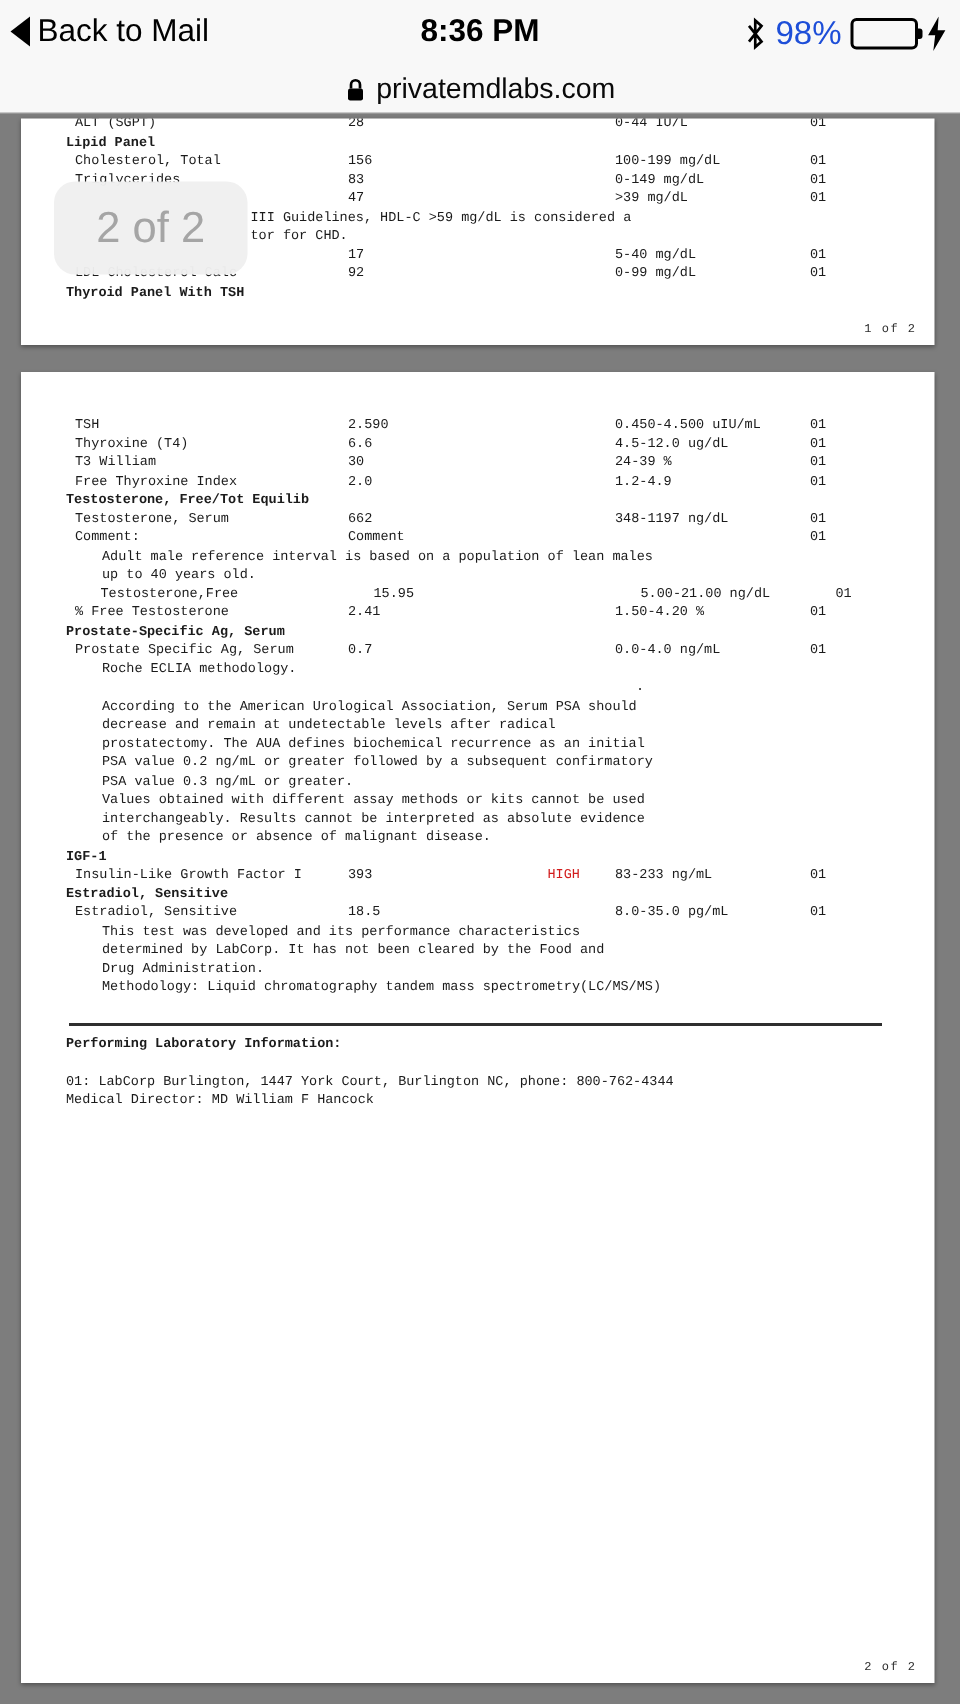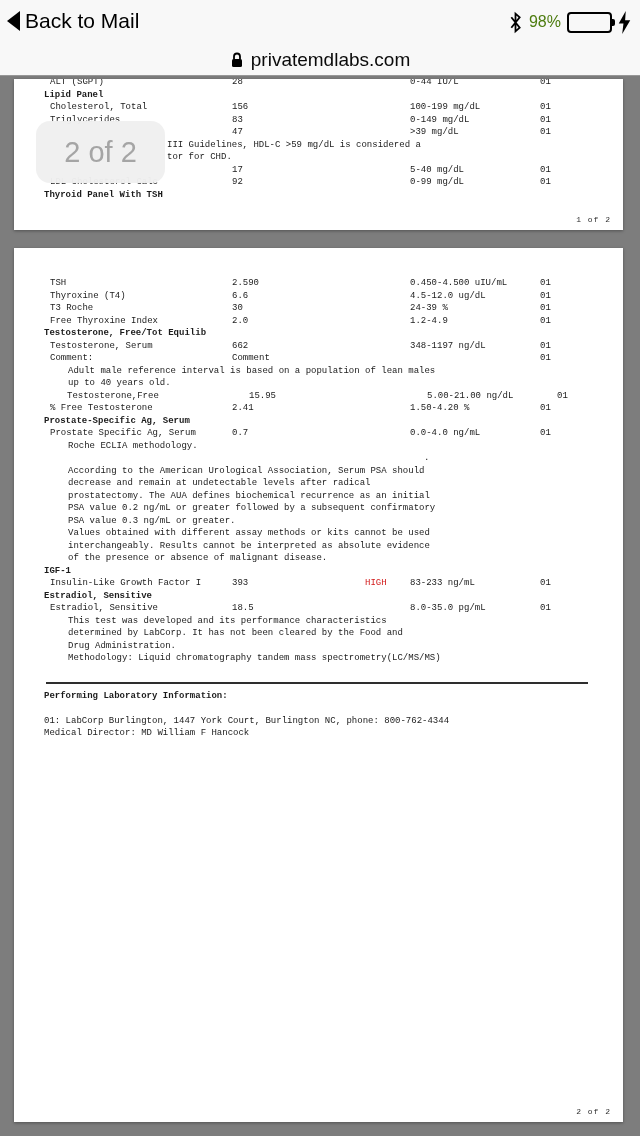--- a/index.html
+++ b/index.html
@@ -13,21 +13,21 @@
           border-bottom:1px solid #979797;z-index:10;box-sizing:border-box}
   .statusbar{position:absolute;top:0;left:0;right:0;height:44px}
   .back{position:absolute;left:7px;top:8px;display:flex;align-items:center;gap:5px;
         font-size:21px;color:#000;line-height:26px}
   .back-chevron{width:0;height:0;border-top:10px solid transparent;
         border-bottom:10px solid transparent;border-right:13px solid #000}
   .time{position:absolute;left:0;right:0;top:9px;text-align:center;
         font-size:21px;font-weight:700;color:#000}
   .right-icons{position:absolute;right:9px;top:8px;height:28px;
         display:flex;align-items:center;gap:6px}
-  .pct{font-size:16px;color:#4d7c0f}
+  .pct{font-size:22px;color:#1d4ed8}
   .battery{position:relative;width:45px;height:21px;border:2px solid #000;
         border-radius:4px;box-sizing:border-box;padding:1px}
   .battery-fill{width:100%;height:100%;border-radius:1px;background:#ffcc00}
   .battery-nub{position:absolute;right:-5px;top:5px;width:3px;height:7px;
         background:#000;border-radius:0 2px 2px 0}
   .urlbar{position:absolute;top:44px;left:0;right:0;height:31px;
         display:flex;align-items:center;justify-content:center;gap:7px;
         font-size:19px;color:#0a0a0a}
   
   .canvas{position:absolute;top:76px;left:0;width:640px;height:1060px;
@@ -62,20 +62,21 @@
 </style>
 </head>
 <body>
 
 <div class="header">
   <div class="statusbar">
     <div class="back">
       <span class="back-chevron"></span>
       <span>Back to Mail</span>
     </div>
+    <div class="time">8:36 PM</div>
     <div class="right-icons">
       <span>
         <svg width="15" height="23" viewBox="0 0 14 22">
           <path d="M3 6 L11 16 L7 19.5 L7 2.5 L11 6 L3 16" stroke="#000" stroke-width="1.7" fill="none"></path>
         </svg>
       </span>
       <span class="pct">98%</span>
       <span class="battery">
         <span class="battery-fill" style="background: rgb(255, 204, 0);"></span>
         <span class="battery-nub"></span>
@@ -109,21 +110,21 @@
       <div class="line" style="top: 60.5px;"><span class="frag">III Guidelines, HDL-C &gt;59 mg/dL is considered a</span></div>
       <div class="line" style="top: 73px;"><span class="frag">tor for CHD.</span></div>
       <div class="line" style="top: 85.5px;"><span class="c-result">17</span><span class="c-range">5-40 mg/dL</span><span class="c-lab">01</span></div>
       <div class="line" style="top: 98px;"><span class="c-name">LDL Cholesterol Calc</span><span class="c-result">92</span><span class="c-range">0-99 mg/dL</span><span class="c-lab">01</span></div>
       <div class="line" style="top: 110.5px;"><span class="sec">Thyroid Panel With TSH</span></div>
     </div>
   <div class="page page2">
     <div class="pagefoot">2 of 2</div>
   <div class="line" style="top: 30px;"><span class="c-name">TSH</span><span class="c-result">2.590</span><span class="c-range">0.450-4.500 uIU/mL</span><span class="c-lab">01</span></div>
       <div class="line" style="top: 42.5px;"><span class="c-name">Thyroxine (T4)</span><span class="c-result">6.6</span><span class="c-range">4.5-12.0 ug/dL</span><span class="c-lab">01</span></div>
-      <div class="line" style="top: 55px;"><span class="c-name">T3 Roche</span><span class="c-result">30</span><span class="c-range">24-39 %</span><span class="c-lab">01</span></div>
+      <div class="line" style="top: 55px;"><span class="c-name">T3 William</span><span class="c-result">30</span><span class="c-range">24-39 %</span><span class="c-lab">01</span></div>
       <div class="line" style="top: 67.5px;"><span class="c-name">Free Thyroxine Index</span><span class="c-result">2.0</span><span class="c-range">1.2-4.9</span><span class="c-lab">01</span></div>
       <div class="line" style="top: 80px;"><span class="sec">Testosterone, Free/Tot Equilib</span></div>
       <div class="line" style="top: 92.5px;"><span class="c-name">Testosterone, Serum</span><span class="c-result">662</span><span class="c-range">348-1197 ng/dL</span><span class="c-lab">01</span></div>
       <div class="line" style="top: 105px;"><span class="c-name">Comment:</span><span class="c-result">Comment</span><span class="c-lab">01</span></div>
       <div class="line" style="top: 117.5px;"><span class="cmt">Adult male reference interval is based on a population of lean males</span></div>
       <div class="line" style="top: 130px;"><span class="cmt">up to 40 years old.</span></div>
       <div class="line" style="top: 142.5px; margin-left: 17px;"><span class="c-name">Testosterone,Free</span><span class="c-result">15.95</span><span class="c-range">5.00-21.00 ng/dL</span><span class="c-lab">01</span></div>
       <div class="line" style="top: 155px;"><span class="c-name">% Free Testosterone</span><span class="c-result">2.41</span><span class="c-range">1.50-4.20 %</span><span class="c-lab">01</span></div>
       <div class="line" style="top: 167.5px;"><span class="sec">Prostate-Specific Ag, Serum</span></div>
       <div class="line" style="top: 180px;"><span class="c-name">Prostate Specific Ag, Serum</span><span class="c-result">0.7</span><span class="c-range">0.0-4.0 ng/mL</span><span class="c-lab">01</span></div>

